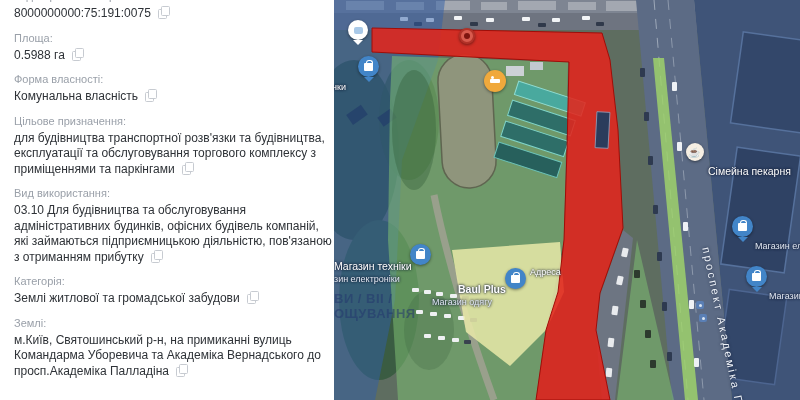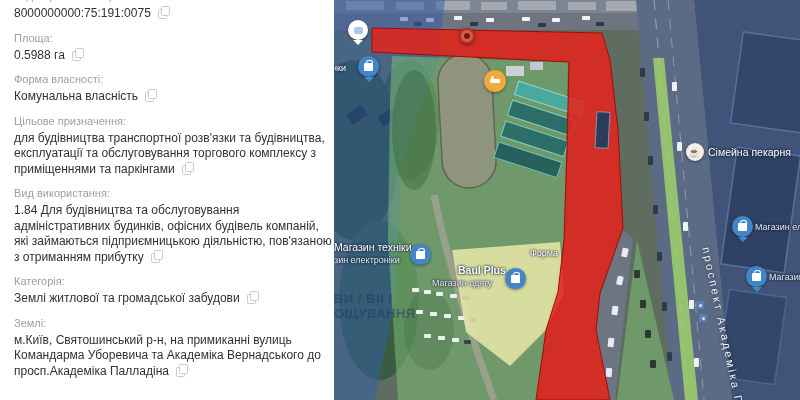--- a/index.html
+++ b/index.html
@@ -16,21 +16,21 @@
   .copy::before { content:""; position:absolute; left:0; top:3px; width:7px; height:8px;
                   border:1px solid #c7cbd1; border-radius:1.5px; background:#fff; }
   .copy::after  { content:""; position:absolute; left:3px; top:0; width:7px; height:8px;
                   border:1px solid #c7cbd1; border-radius:1.5px; background:#fff; }
 
   
   .map { position:relative; width:466px; height:400px; overflow:hidden; background:#5e6d60; }
   .map svg { position:absolute; left:0; top:0; }
 
   .maplabel { position:absolute; color:#fff; font-size:10.5px; white-space:nowrap;
-              text-shadow:0 0 3px rgba(20,30,55,.95), 0 0 2px rgba(20,30,55,.9); z-index:6; }
+              text-shadow:0 0 3px rgba(20,30,55,.95), 0 0 2px rgba(20,30,55,.9); z-index:6;margin-top:19px; }
   .maplabel.sub { font-size:9px; color:#e2e9f3; }
   .zonetext { position:absolute; color:rgba(35,55,110,.55); font-weight:bold; font-size:13px;
               letter-spacing:.5px; white-space:nowrap; z-index:5; }
   .roadlabel { position:absolute; left:378px; top:246px; transform-origin:0 0; transform:rotate(78deg);
                color:#eef2f8; font-size:11px; letter-spacing:2.5px; white-space:nowrap;
                text-shadow:0 0 3px rgba(20,30,55,.9); z-index:6; }
 
   .pin { position:absolute; border-radius:50%; display:flex; align-items:center; justify-content:center;
          box-shadow:0 1px 3px rgba(0,0,0,.45); z-index:7; }
   .pin.tail::after { content:""; position:absolute; left:50%; bottom:-5px; transform:translateX(-50%);
@@ -75,21 +75,21 @@
 
     <div class="field">
       <div class="flabel">Цільове призначення:</div>
       <div class="fline">для будівництва транспортної розв'язки та будівництва,</div>
       <div class="fline">експлуатації та обслуговування торгового комплексу з</div>
       <div class="fline"><span>приміщеннями та паркінгами</span><span class="copy"></span></div>
     </div>
 
     <div class="field">
       <div class="flabel">Вид використання:</div>
-      <div class="fline">1.84 Для будівництва та обслуговування</div>
+      <div class="fline">03.10 Для будівництва та обслуговування</div>
       <div class="fline">адміністративних будинків, офісних будівель компаній,</div>
       <div class="fline">які займаються підприємницькою діяльністю, пов'язаною</div>
       <div class="fline"><span>з отриманням прибутку</span><span class="copy"></span></div>
     </div>
 
     <div class="field">
       <div class="flabel">Категорія:</div>
       <div class="fline"><span>Землі житлової та громадської забудови</span><span class="copy"></span></div>
     </div>
 
@@ -265,21 +265,21 @@
       </div>
     <div class="transit" style="left:365px; top:314px;">
         <i></i>
       </div>
 
     <div class="maplabel" style="left:-2px; top:63px; font-size:9px;">нки</div>
     <div class="maplabel" style="left:0px; top:241px;">Магазин техніки</div>
     <div class="maplabel sub" style="left:0px; top:255px;">зин електроніки</div>
     <div class="zonetext" style="left:0px; top:291px;">ВИ / ВІІ /</div>
     <div class="zonetext" style="left:0px; top:306px;">ОЩУВАННЯ</div>
-    <div class="maplabel" style="left:196px; top:248px; font-size:9px;">Форма</div>
+    <div class="maplabel" style="left:196px; top:248px; font-size:9px;">Адреса</div>
     <div class="maplabel" style="left:88px; top:264px; font-weight:bold;padding-left:36px;">Baul Plus</div>
     <div class="maplabel sub" style="left:98px; top:278px;">Магазин одягу</div>
     <div class="maplabel" style="left:374px; top:146px;">Сімейна пекарня</div>
     <div class="maplabel sub" style="left:421px; top:222px;">Магазин еле</div>
     <div class="maplabel sub" style="left:435px; top:272px;">Магазин</div>
     <div class="roadlabel">проспект Академіка Палладіна</div>
 
   </div>
 </div>
 

